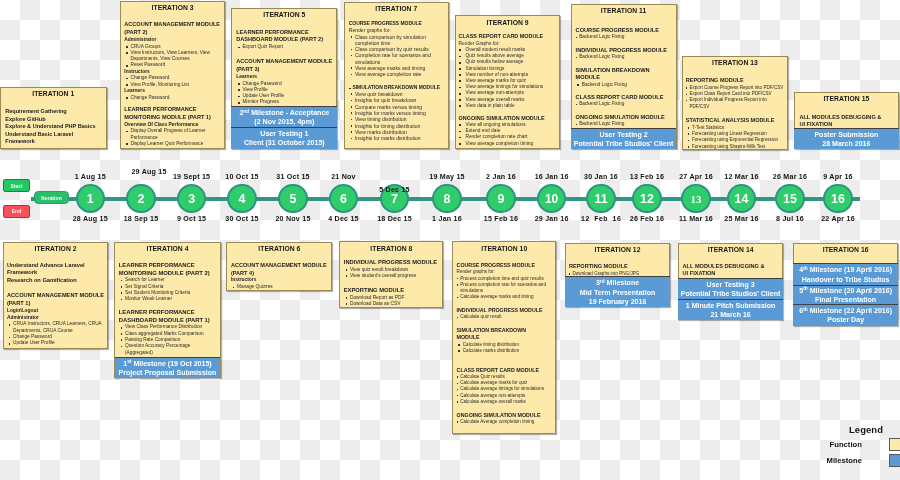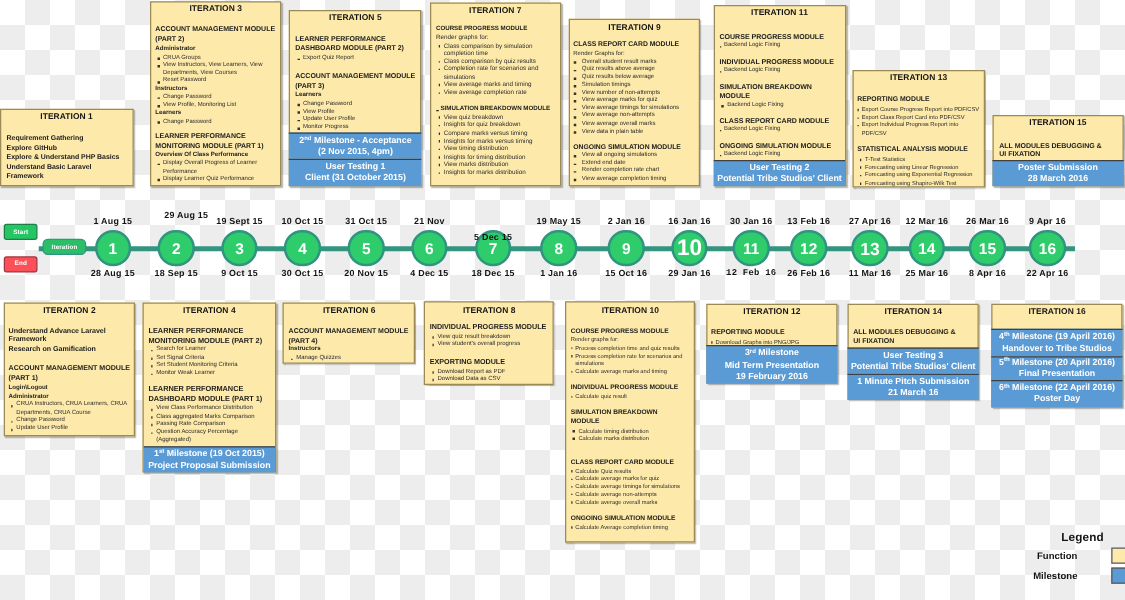--- a/index.html
+++ b/index.html
@@ -381,51 +381,51 @@
 <div class="dbot" style="left:394.50px;top:215.2px;width:80px;margin-left:-40px;">18 Dec 15</div>
 <div class="node" style="left:432.30px;top:184.10px;width:29.4px;height:29.4px;font-size:12.4px;">
       <span>8</span>
     </div>
 <div class="dtop" style="left:447.00px;top:172.6px;width:80px;margin-left:-40px;">19 May 15</div>
 <div class="dbot" style="left:447.00px;top:215.2px;width:80px;margin-left:-40px;">1 Jan 16</div>
 <div class="node" style="left:486.30px;top:184.10px;width:29.4px;height:29.4px;font-size:12.4px;">
       <span>9</span>
     </div>
 <div class="dtop" style="left:501.00px;top:172.6px;width:80px;margin-left:-40px;">2 Jan 16</div>
-<div class="dbot" style="left:501.00px;top:215.2px;width:80px;margin-left:-40px;">15 Oct 16</div>
-<div class="node" style="left:536.90px;top:184.10px;width:29.4px;height:29.4px;font-size:18px;">
+<div class="dbot" style="left:501.00px;top:215.2px;width:80px;margin-left:-40px;">15 Feb 16</div>
+<div class="node" style="left:536.90px;top:184.10px;width:29.4px;height:29.4px;font-size:12px;">
       <span>10</span>
     </div>
 <div class="dtop" style="left:551.60px;top:172.6px;width:80px;margin-left:-40px;">16 Jan 16</div>
 <div class="dbot" style="left:551.60px;top:215.2px;width:80px;margin-left:-40px;">29 Jan 16</div>
 <div class="node" style="left:586.30px;top:184.10px;width:29.4px;height:29.4px;font-size:12.4px;">
       <span>11</span>
     </div>
 <div class="dtop" style="left:601.00px;top:172.6px;width:80px;margin-left:-40px;">30 Jan 16</div>
 <div class="dbot" style="left:601.00px;top:215.2px;width:80px;margin-left:-40px;font-family:Liberation Mono, monospace;">12 Feb 16</div>
 <div class="node" style="left:632.30px;top:184.10px;width:29.4px;height:29.4px;font-size:12.4px;">
       <span>12</span>
     </div>
 <div class="dtop" style="left:647.00px;top:172.6px;width:80px;margin-left:-40px;">13 Feb 16</div>
 <div class="dbot" style="left:647.00px;top:215.2px;width:80px;margin-left:-40px;">26 Feb 16</div>
-<div class="node" style="left:681.30px;top:184.10px;width:29.4px;height:29.4px;font-size:14px;">
+<div class="node" style="left:681.30px;top:184.10px;width:29.4px;height:29.4px;font-size:11px;font-family:Liberation Serif, serif;">
       <span>13</span>
     </div>
 <div class="dtop" style="left:696.00px;top:172.6px;width:80px;margin-left:-40px;">27 Apr 16</div>
 <div class="dbot" style="left:696.00px;top:215.2px;width:80px;margin-left:-40px;">11 Mar 16</div>
 <div class="node" style="left:726.80px;top:184.10px;width:29.4px;height:29.4px;font-size:12.4px;">
       <span>14</span>
     </div>
 <div class="dtop" style="left:741.50px;top:172.6px;width:80px;margin-left:-40px;">12 Mar 16</div>
 <div class="dbot" style="left:741.50px;top:215.2px;width:80px;margin-left:-40px;">25 Mar 16</div>
 <div class="node" style="left:775.30px;top:184.10px;width:29.4px;height:29.4px;font-size:12.4px;">
       <span>15</span>
     </div>
 <div class="dtop" style="left:790.00px;top:172.6px;width:80px;margin-left:-40px;">26 Mar 16</div>
-<div class="dbot" style="left:790.00px;top:215.2px;width:80px;margin-left:-40px;">8 Apr 16</div>
+<div class="dbot" style="left:790.00px;top:215.2px;width:80px;margin-left:-40px;">8 Jul 16</div>
 <div class="node" style="left:823.30px;top:184.10px;width:29.4px;height:29.4px;font-size:12.4px;">
       <span>16</span>
     </div>
 <div class="dtop" style="left:838.00px;top:172.6px;width:80px;margin-left:-40px;">9 Apr 16</div>
 <div class="dbot" style="left:838.00px;top:215.2px;width:80px;margin-left:-40px;">22 Apr 16</div>
 <div class="btn start" style="left:3.4px;top:179.2px;width:26.4px;height:13.2px;">Start</div>
 <div class="btn end" style="left:3.4px;top:204.8px;width:26.4px;height:13.2px;">End</div>
 <div class="pill" style="left:34.1px;top:191.2px;width:35.0px;height:13.2px;">Iteration</div>
 <div class="legend">
   <div class="lt" style="left:866px;top:423.8px;transform:translateX(-50%);">Legend</div>

